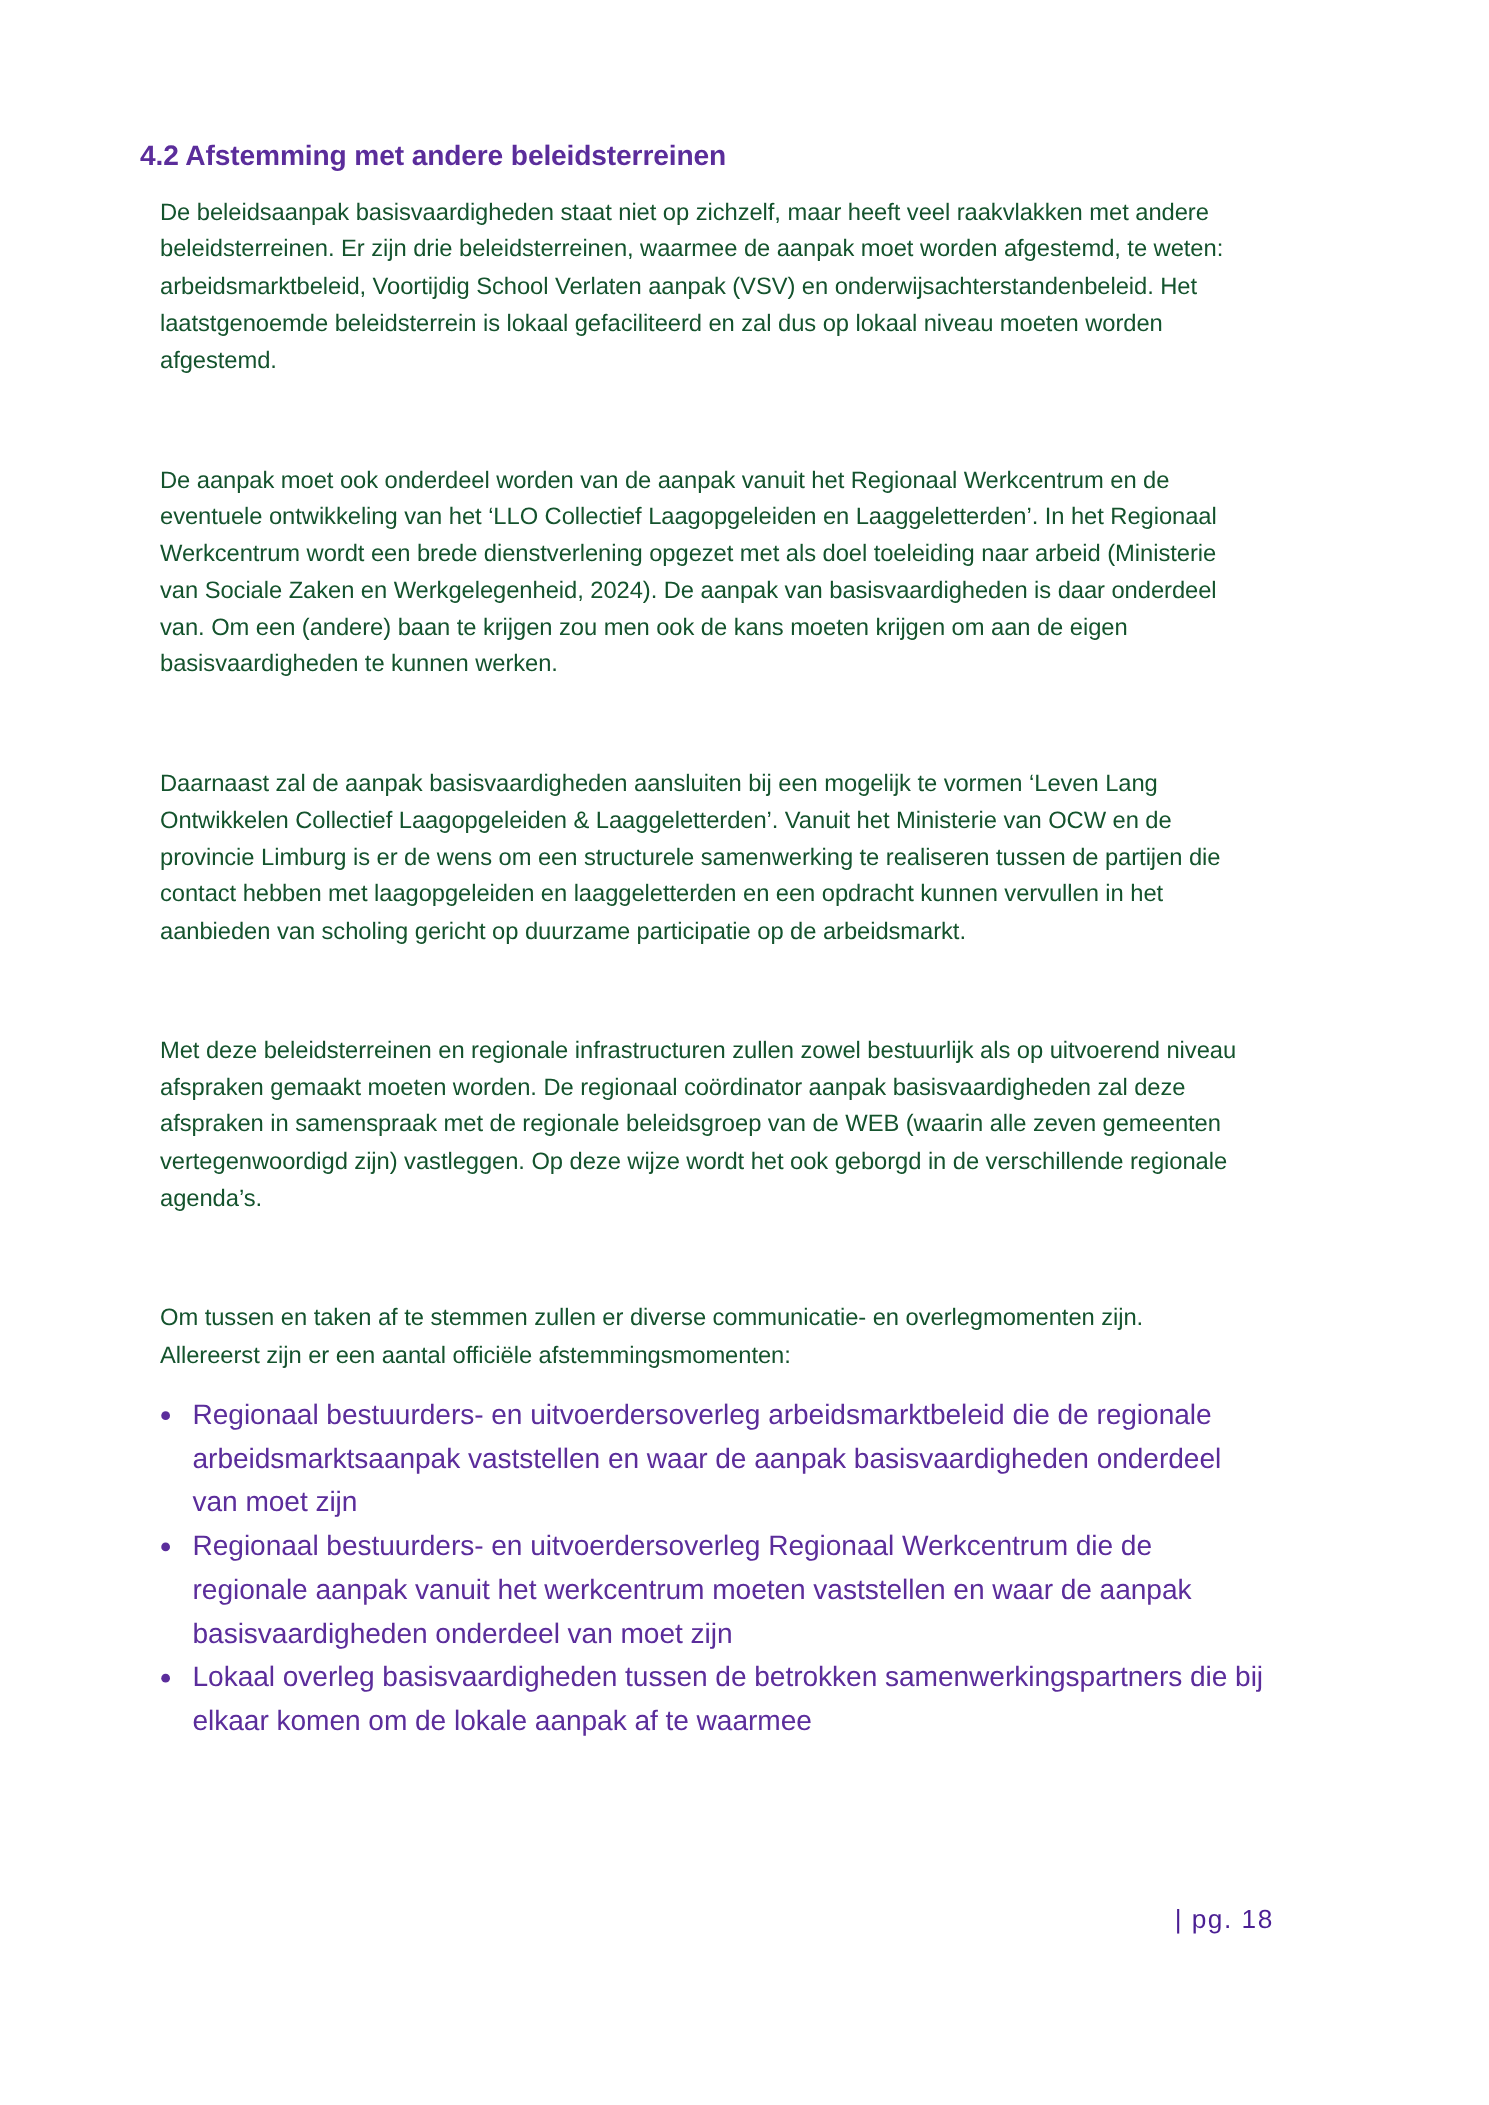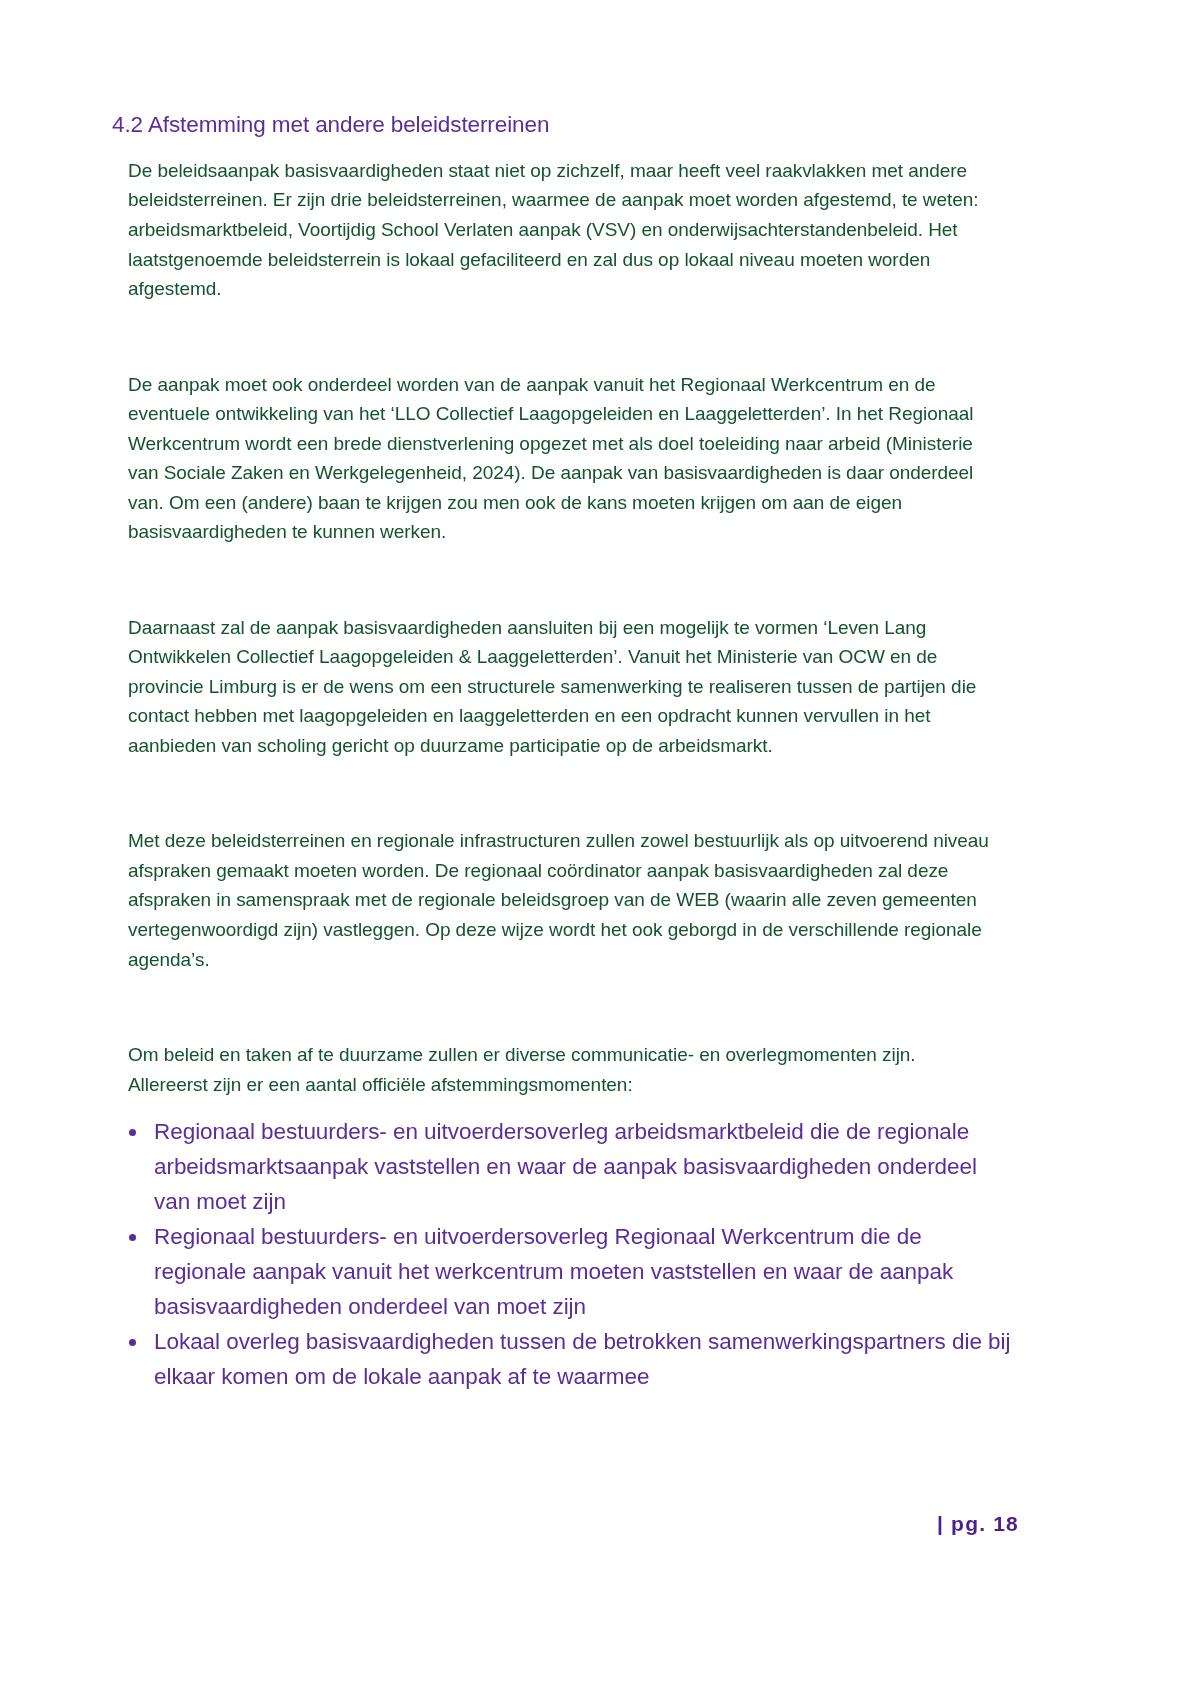--- a/index.html
+++ b/index.html
@@ -20,21 +20,21 @@
     height: 1684px;
     box-sizing: border-box;
     padding: 110px 170px 0 112px;
     background: #ffffff;
   }
   .content {
     width: 900px;
   }
   h2.section-heading {
     font-size: 22.5px;
-    font-weight: normal;
+    font-weight: bold;
     line-height: 1.33;
     margin: 0 0 0 0;
     letter-spacing: -0.1px;
     color: #5B2D9B;
   }
   p.body-text {
     font-size: 19px;
     line-height: 1.555;
     margin: 16px;
     color: #14532d;
@@ -62,23 +62,23 @@
     left: 17px;
     top: 0.63em;
     width: 7px;
     height: 7px;
     border-radius: 50%;
     background: #5B2D9B;
   }
   .footer {
     position: absolute;
     right: 172px;
-    bottom: 148px;
+    bottom: 136px;
     font-size: 21px;
-    font-weight: bold;
+    font-weight: normal;
     letter-spacing: 1.2px;
     color: #4B1F93;
     text-align: center;
   }
 </style>
 </head>
 <body>
 
 <div class="page">
   <div class="content">
@@ -95,21 +95,21 @@
 
     <p class="body-text">Daarnaast zal de aanpak basisvaardigheden aansluiten bij een mogelijk te vormen ‘Leven Lang Ontwikkelen Collectief Laagopgeleiden &amp; Laaggeletterden’. Vanuit het Ministerie van OCW en de provincie Limburg is er de wens om een structurele samenwerking te realiseren tussen de partijen die contact hebben met laagopgeleiden en laaggeletterden en een opdracht kunnen vervullen in het aanbieden van scholing gericht op duurzame participatie op de arbeidsmarkt.</p>
 
     <div class="para-gap"></div>
 
     <p class="body-text">Met deze beleidsterreinen en regionale infrastructuren zullen zowel bestuurlijk als op uitvoerend niveau afspraken gemaakt moeten worden. De regionaal coördinator aanpak basisvaardigheden zal deze afspraken in samenspraak met de regionale beleidsgroep van de WEB (waarin alle zeven gemeenten vertegenwoordigd zijn) vastleggen. Op deze wijze wordt het ook geborgd in de verschillende regionale agenda’s.</p>
 
     <div class="para-gap"></div>
 
 
-    <p class="body-text">Om beleid en taken af te duurzame zullen er diverse communicatie- en overlegmomenten zijn. Allereerst zijn er een aantal officiële afstemmingsmomenten:</p>
+    <p class="body-text">Om tussen en taken af te stemmen zullen er diverse communicatie- en overlegmomenten zijn. Allereerst zijn er een aantal officiële afstemmingsmomenten:</p>
 
     <ul class="bullet-list">
       <li>
         <span class="bullet-dot"></span>
         <span>Regionaal bestuurders- en uitvoerdersoverleg arbeidsmarktbeleid die de regionale arbeidsmarktsaanpak vaststellen en waar de aanpak basisvaardigheden onderdeel van moet zijn</span>
       </li>
       <li>
         <span class="bullet-dot"></span>
         <span>Regionaal bestuurders- en uitvoerdersoverleg Regionaal Werkcentrum die de regionale aanpak vanuit het werkcentrum moeten vaststellen en waar de aanpak basisvaardigheden onderdeel van moet zijn</span>
       </li>

